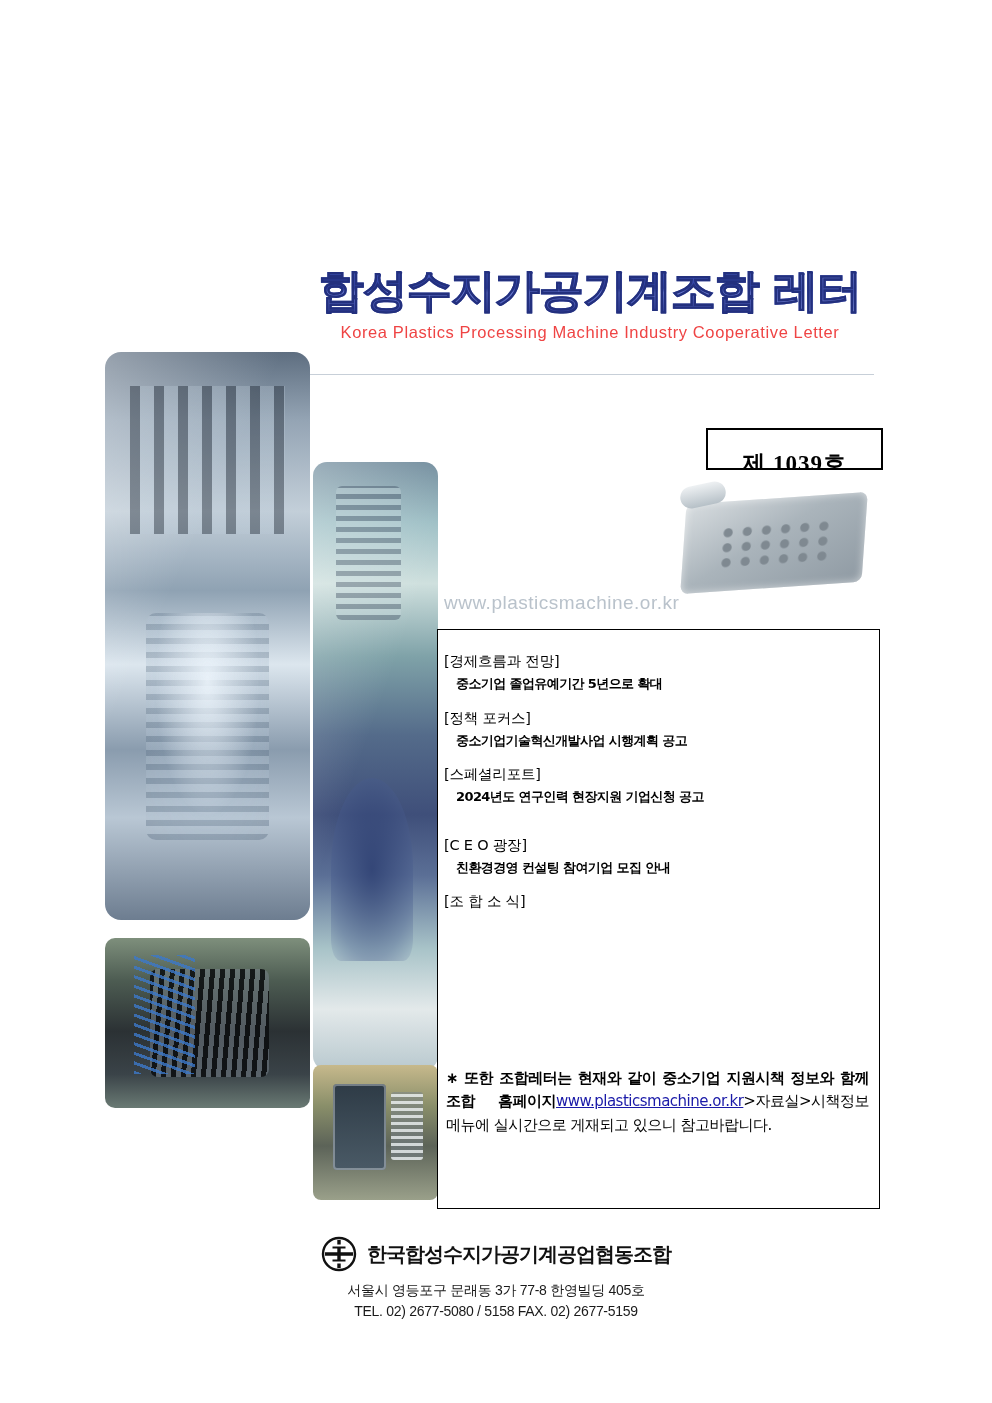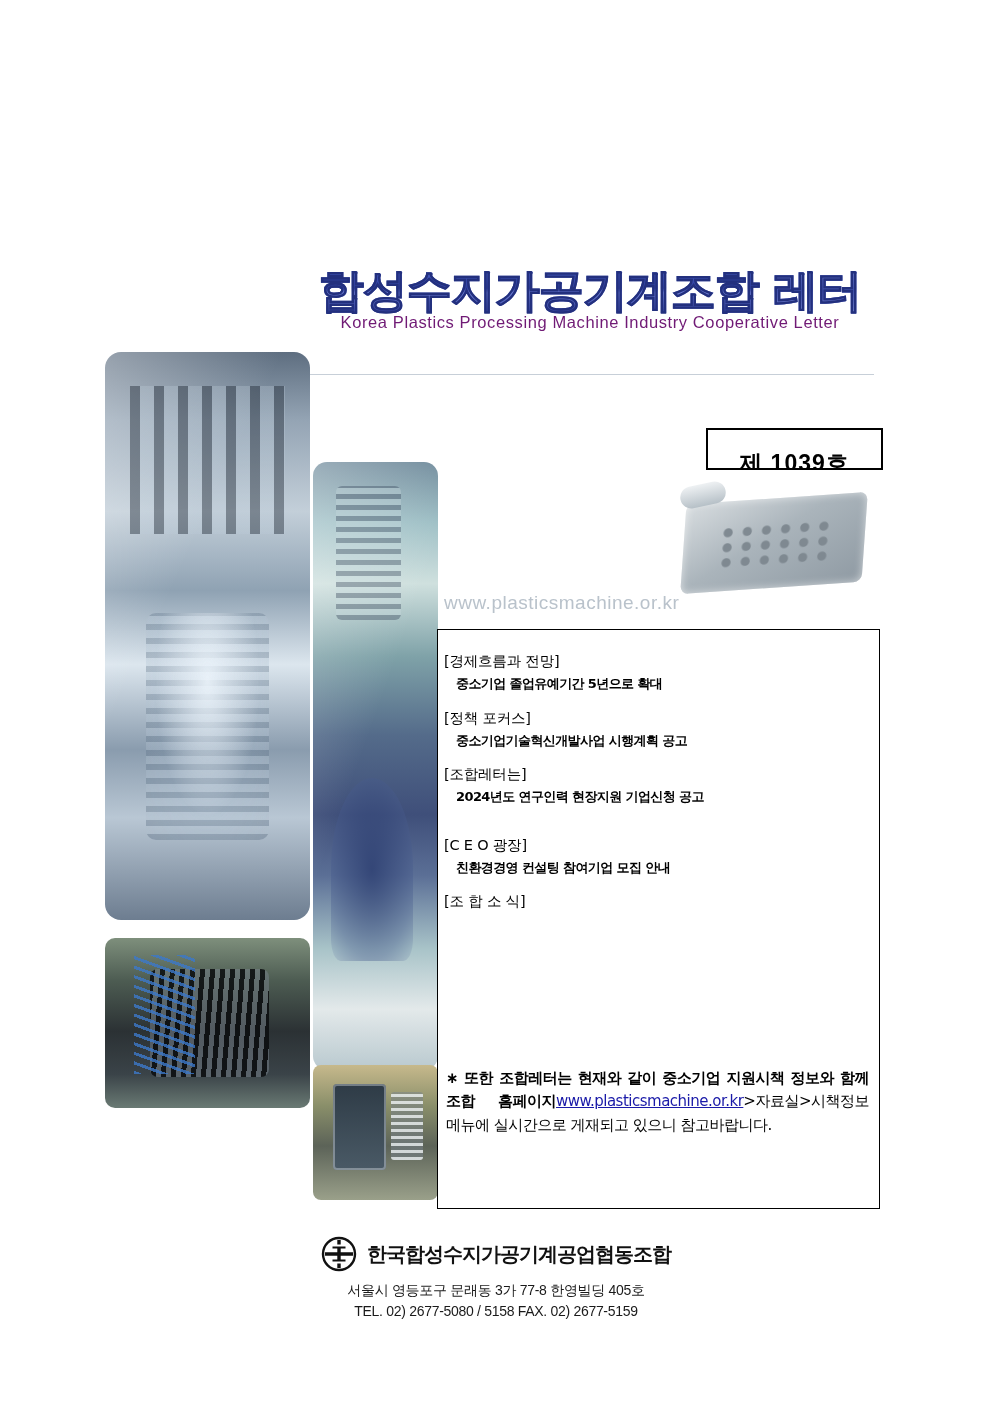--- a/index.html
+++ b/index.html
@@ -46,22 +46,23 @@
     -webkit-text-stroke: 1px #23307e;
     white-space: nowrap;
   }
   .masthead-title .accent {
     background: linear-gradient(180deg, #7d8cd8 0%, #4858b4 50%, #8e9ae0 100%);
     -webkit-background-clip: text;
     background-clip: text;
     color: transparent;
   }
   .masthead-sub {
+    margin-top: 10px;
     font-size: 16.5px;
-    color: #701a75;
+    color: #ef4444;
     letter-spacing: 0.6px;
     white-space: nowrap;
   }
   .masthead-rule {
     position: absolute;
     left: 8px;
     top: 106px;
     width: 566px;
     height: 1px;
     background: #c7cfd8;
@@ -74,21 +75,21 @@
     top: 428px;
     width: 173px;
     height: 38px;
     border: 2px solid #000;
     display: flex;
     align-items: center;
     justify-content: center;
     background: #fff;
   }
   .issue-text {
-    font-family: Liberation Sans, sans-serif;
+    font-family: Liberation Serif, serif;
     font-size: 23px;
     font-weight: bold;
     letter-spacing: 1px;
     margin-top: 28px;
   }
 
   
   .photo {
     position: absolute;
     overflow: hidden;
@@ -393,21 +394,21 @@
   <div class="watermark-url">www.plasticsmachine.or.kr</div>
 
   <div class="contents-box">
 
     <div class="sec-label">[경제흐름과 전망]</div>
     <div class="sec-title">중소기업 졸업유예기간 5년으로 확대</div>
 
     <div class="sec-label">[정책 포커스]</div>
     <div class="sec-title">중소기업기술혁신개발사업 시행계획 공고</div>
 
-    <div class="sec-label">[조합레터는]</div>
+    <div class="sec-label">[스페셜리포트]</div>
     <div class="sec-title two-line">2024년도 연구인력 현장지원 기업신청 공고</div>
 
     <div class="sec-label">[C E O 광장]</div>
     <div class="sec-title">친환경경영 컨설팅 참여기업 모집 안내</div>
 
     <div class="sec-label last">[조 합 소 식]</div>
 
     <div class="note">
       <span class="star">∗ 또한 조합레터는 현재와 같이 중소기업 지원시책 정보와 함께 조합 홈페이지</span><a href="#">www.plasticsmachine.or.kr</a><span>&gt;자료실&gt;시책정보 메뉴에 실시간으로 게재되고 있으니 참고바랍니다.</span>
     </div>

